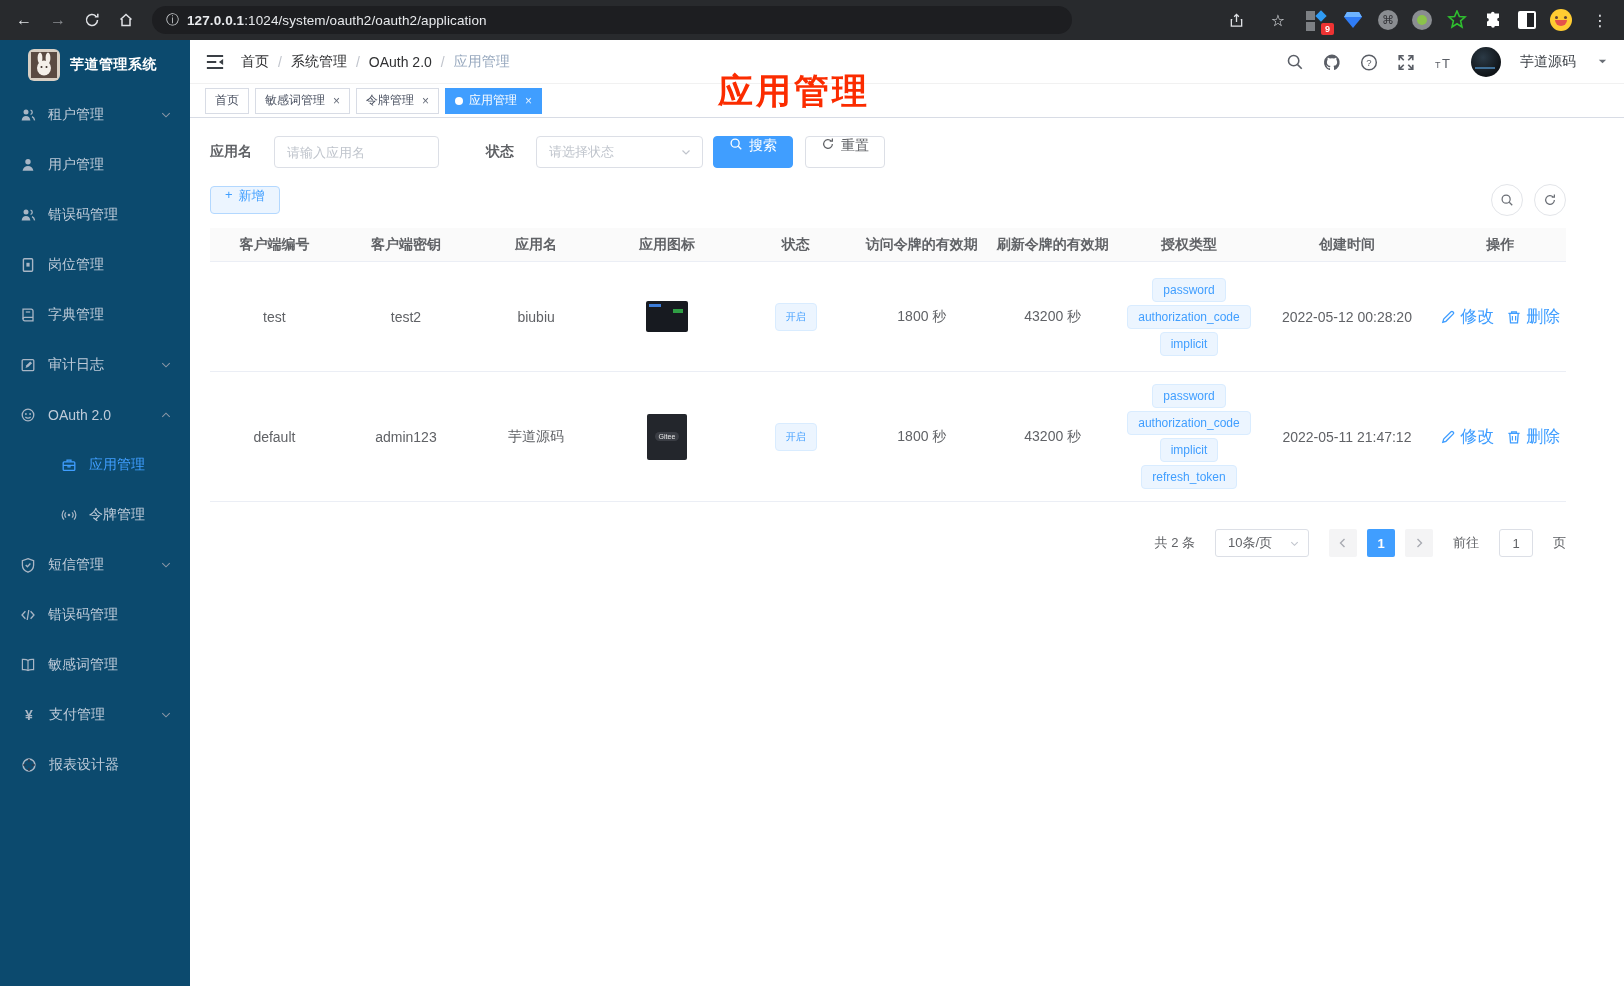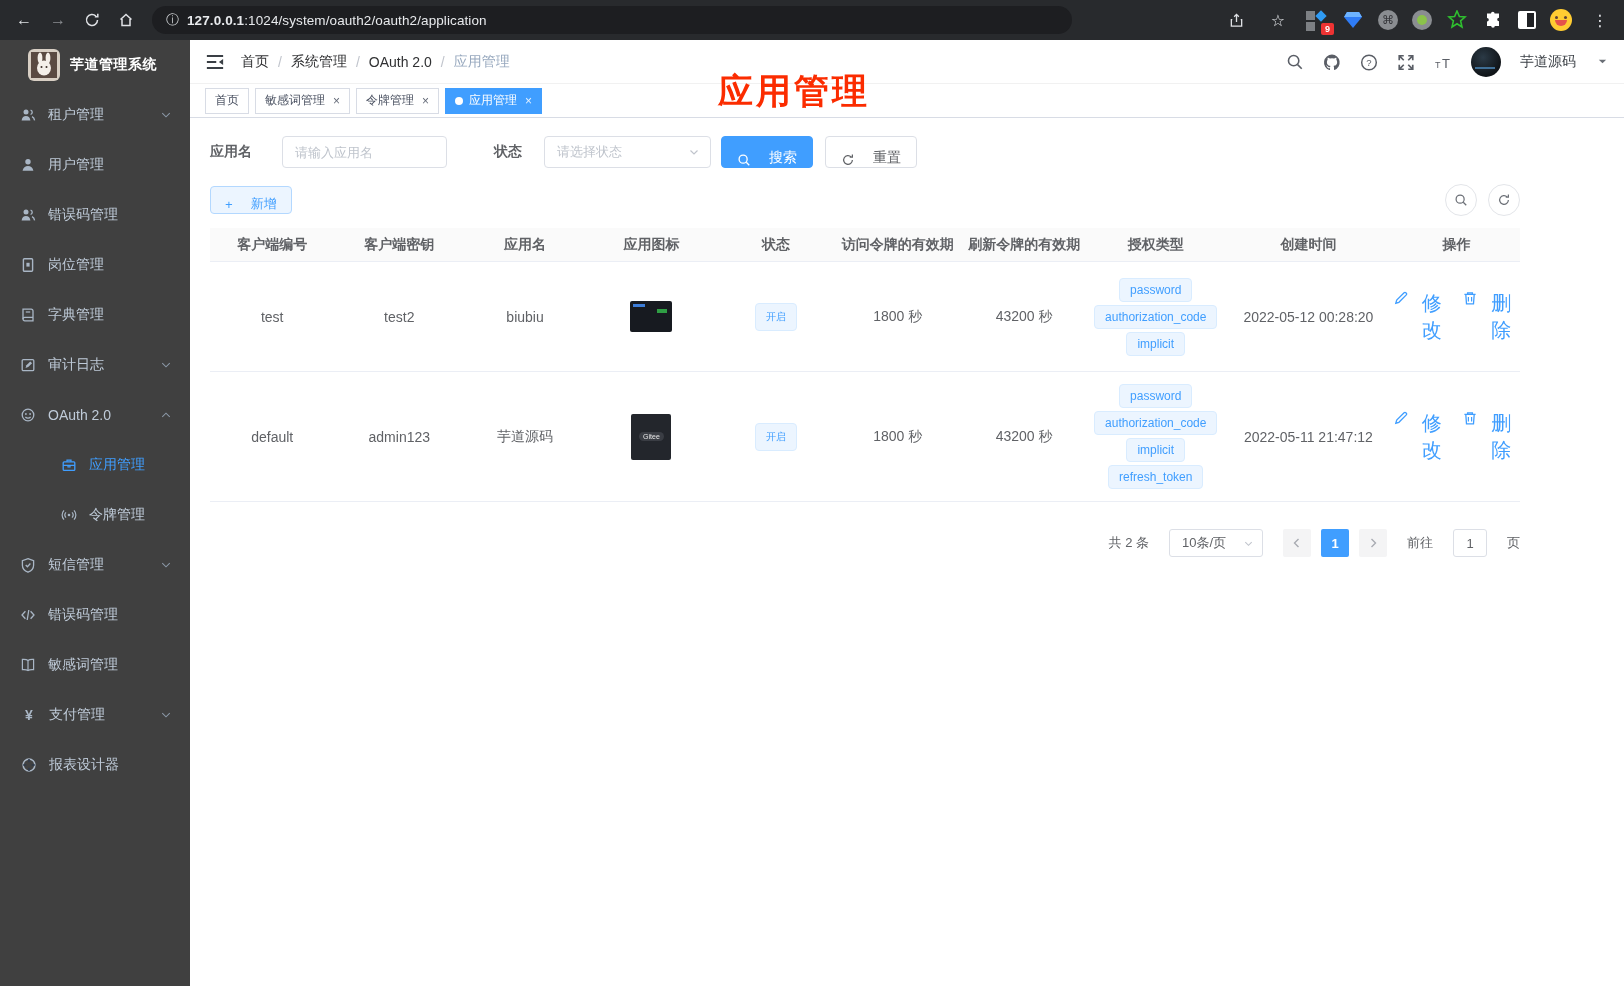--- a/index.html
+++ b/index.html
@@ -30,21 +30,21 @@
   .emoji-face { width:22px; height:22px; border-radius:50%; background:#ffcc32; position:relative; }
   .emoji-face::before { content:""; position:absolute; left:5px; top:7px; width:3px; height:3px;
     border-radius:50%; background:#5d4037; box-shadow:9px 0 0 #5d4037; }
   .emoji-face::after { content:""; position:absolute; left:5px; top:11px; width:12px; height:6px;
     border-radius:0 0 10px 10px; background:#e5534b; }
 
   
   .app { position:absolute; top:40px; left:0; right:0; bottom:0; display:flex; }
 
   
-  .sidebar { width:190px; background:#404040; color:#bfcbd9; flex:0 0 190px; overflow:hidden; }
+  .sidebar { width:190px; background:#0c4a6e; color:#bfcbd9; flex:0 0 190px; overflow:hidden; }
   .logo-row { height:50px; display:flex; align-items:center; padding-left:28px; gap:10px; }
   .logo-img { width:32px; height:32px; border-radius:6px; background:#d8cfc4; overflow:hidden;
     display:flex; align-items:center; justify-content:center; }
   .logo-title { color:#fff; font-size:14px; font-weight:700; letter-spacing:.5px; }
   .side-item { height:50px; display:flex; align-items:center; font-size:14px; cursor:pointer;
     color:#bfcbd9; position:relative; }
   .side-item .icon { width:16px; height:16px; margin-right:12px; color:#a9b6c5; display:inline-flex; }
   .side-item.lv0 { padding-left:21px; }
   .side-item.lv1 { padding-left:20px; }
   .side-item.lv2 { padding-left:61px; }
@@ -76,34 +76,34 @@
   .tab .dot { width:8px; height:8px; border-radius:50%; background:#fff; display:none; }
   .tab.active { background:#409eff; border-color:#409eff; color:#fff; }
   .tab.active .dot { display:block; }
   .tab .x { font-size:12px; color:inherit; opacity:.85; margin-left:2px; }
 
   
   .annotation { position:absolute; left:528px; top:28px; color:#fb2c00; font-size:35px;
     font-weight:700; letter-spacing:3px; z-index:50; pointer-events:none; }
 
   
-  .content { flex:1; padding:18px 104px 0 20px; }
+  .content { flex:1; padding:18px 58px 0 20px; }
   .filter-row { display:flex; align-items:center; }
   .f-label { font-size:14px; color:#606266; font-weight:700; }
   .f-input { width:165px; height:32px; border:1px solid #dcdfe6; border-radius:4px;
-    margin-left:30px; padding:0 12px; font-size:13px; color:#606266; font-family:inherit; }
+    margin-left:22px; padding:0 12px; font-size:13px; color:#606266; font-family:inherit; }
   .f-input::placeholder { color:#bfc4cc; }
   .f-select { width:167px; height:32px; border:1px solid #dcdfe6; border-radius:4px; margin-left:22px;
     display:flex; align-items:center; justify-content:space-between; padding:0 10px 0 12px;
     font-size:13px; color:#bfc4cc; cursor:pointer; }
   .f-select .caret { color:#c0c4cc; }
   .gap40 { width:47px; }
   .btn { height:32px; border-radius:4px; border:1px solid #dcdfe6; background:#fff; color:#606266;
-    font-size:14px; display:inline-flex; align-items:flex-end; gap:18px; padding:0 15px;
-    cursor:pointer; font-family:Liberation Mono, monospace; }
+    font-size:14px; display:inline-flex; align-items:flex-start; gap:6px; padding:0 15px;
+    cursor:pointer; font-family:Liberation Sans, sans-serif; }
   .btn.primary { background:#409eff; border-color:#409eff; color:#fff; margin-left:10px; }
   .btn.reset { margin-left:12px; }
   .btn .ic { width:14px; height:14px; display:inline-flex; }
   .toolbar-row { margin-top:16px; display:flex; align-items:center; }
   .btn.add { height:28px; background:#ecf5ff; border:1px solid #b3d8ff; color:#409eff;
     font-size:13px; padding:0 14px; border-radius:4px; }
   .tool-circles { margin-left:auto; display:flex; gap:11px; }
   .circle-btn { width:32px; height:32px; border-radius:50%; border:1px solid #e3e5e9; background:#fff;
     color:#6b6f76; display:flex; align-items:center; justify-content:center; cursor:pointer; }
   .circle-btn .ic { width:14px; height:14px; display:flex; }
@@ -121,21 +121,21 @@
   .rowline { flex-direction:row; gap:12px; }
   .tag { background:#ecf5ff; border:1px solid #d9ecff; color:#409eff; border-radius:4px;
     font-size:12px; height:24px; line-height:22px; padding:0 10px; white-space:nowrap; }
   .tag.status { font-size:10px; height:28px; line-height:26px; }
   .thumb1 { width:42px; height:31px; background:#171a20; border-radius:2px; position:relative; overflow:hidden; }
   .thumb1::before { content:""; position:absolute; left:3px; top:3px; width:12px; height:3px; background:#3d7dd8; }
   .thumb1::after { content:""; position:absolute; right:5px; top:8px; width:10px; height:4px; background:#2f9e44; }
   .thumb2 { width:40px; height:46px; background:#23262c; border-radius:2px; display:flex;
     align-items:center; justify-content:center; }
   .thumb2 span { color:#e8e8e8; font-size:7px; background:#3a3d44; border-radius:5px; padding:1px 4px; }
-  .link { color:#409eff; font-size:20px; display:inline-flex; gap:4px; cursor:pointer; }
+  .link { color:#409eff; font-size:17px; display:inline-flex; align-items:center; gap:4px; cursor:pointer; }
 
   
   .pager { margin-top:27px; display:flex; align-items:center; justify-content:flex-end;
     gap:20px; font-size:13px; color:#606266; }
   .psel { width:94px; height:28px; border:1px solid #dcdfe6; border-radius:3px; display:flex;
     align-items:center; justify-content:space-between; padding:0 8px 0 12px; color:#606266; cursor:pointer; }
   .pbtn { min-width:28px; height:28px; background:#f4f4f5; border-radius:2px; display:flex;
     align-items:center; justify-content:center; color:#a8abb2; cursor:pointer; }
   .pbtn .ic { width:12px; height:12px; display:flex; }
   .pnum { background:#409eff; color:#fff; font-weight:700; }

